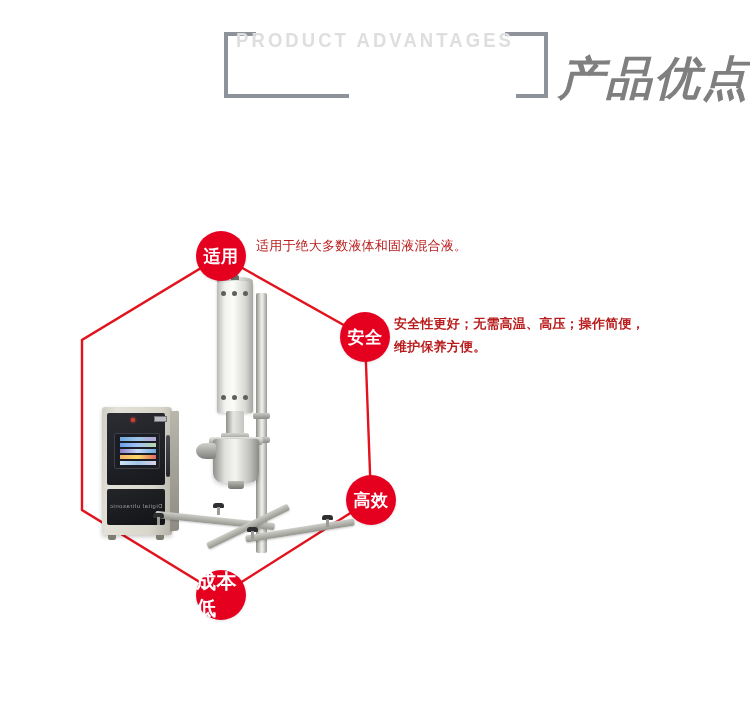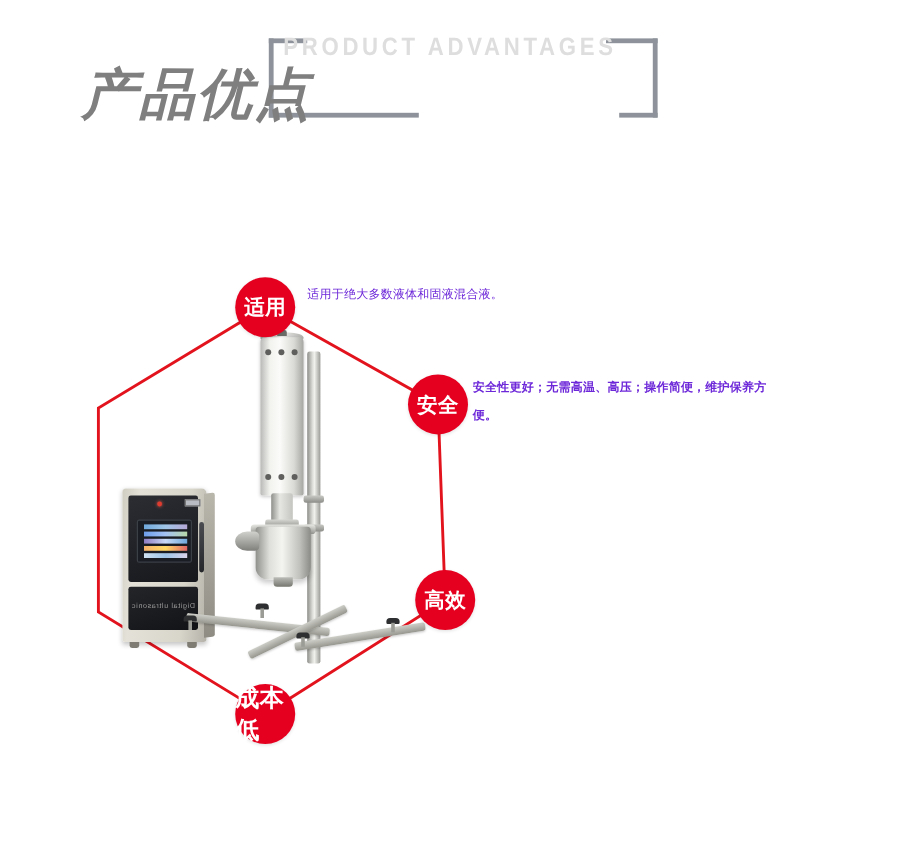--- a/index.html
+++ b/index.html
@@ -77,21 +77,21 @@
     letter-spacing: 3.5px;
     color: #dedede;
     font-family: "Liberation Sans Narrow", "Liberation Sans", sans-serif;
     transform: scaleX(0.88);
   }
 
   .title-cn {
     position: absolute;
     left: 0; top: 52px;
     width: 750px;
-    text-align: left;
+    text-align: right;
     padding-left: 68px;
     font-size: 46px;
     font-weight: bold;
     font-style: italic;
     letter-spacing: 2px;
     color: #7f7f7f;
     font-family: "DejaVu Sans", "Liberation Sans", sans-serif;
     line-height: 52px;
   }
 
@@ -362,22 +362,22 @@
   }
 
   .badge-1 { left: 196px; top:  81px; width: 50px; height: 50px; font-size: 17px; font-family: Liberation Mono, monospace; }
   .badge-2 { left: 340px; top: 162px; width: 50px; height: 50px; font-size: 17px; }
   .badge-3 { left: 346px; top: 325px; width: 50px; height: 50px; font-size: 17px; }
   .badge-4 { left: 196px; top: 420px; width: 50px; height: 50px; font-size: 20px; }
 
   
   .desc {
     position: absolute;
-    color: #6d28d9;
-    font-size: 10px;
+    color: #b91c1c;
+    font-size: 13px;
     line-height: 23px;
     font-family: "DejaVu Sans", "Liberation Sans", sans-serif;
     letter-spacing: .2px;
   }
   .desc-1 { left: 256px; top:  84px; width: 330px; }
   .desc-2 { left: 394px; top: 162px; width: 252px; font-weight: bold; }
   .desc-3 { left: 394px; top: 325px; width: 255px; }
   .desc-4 { left: 254px; top: 424px; width: 330px; }
 </style>
 </head>

